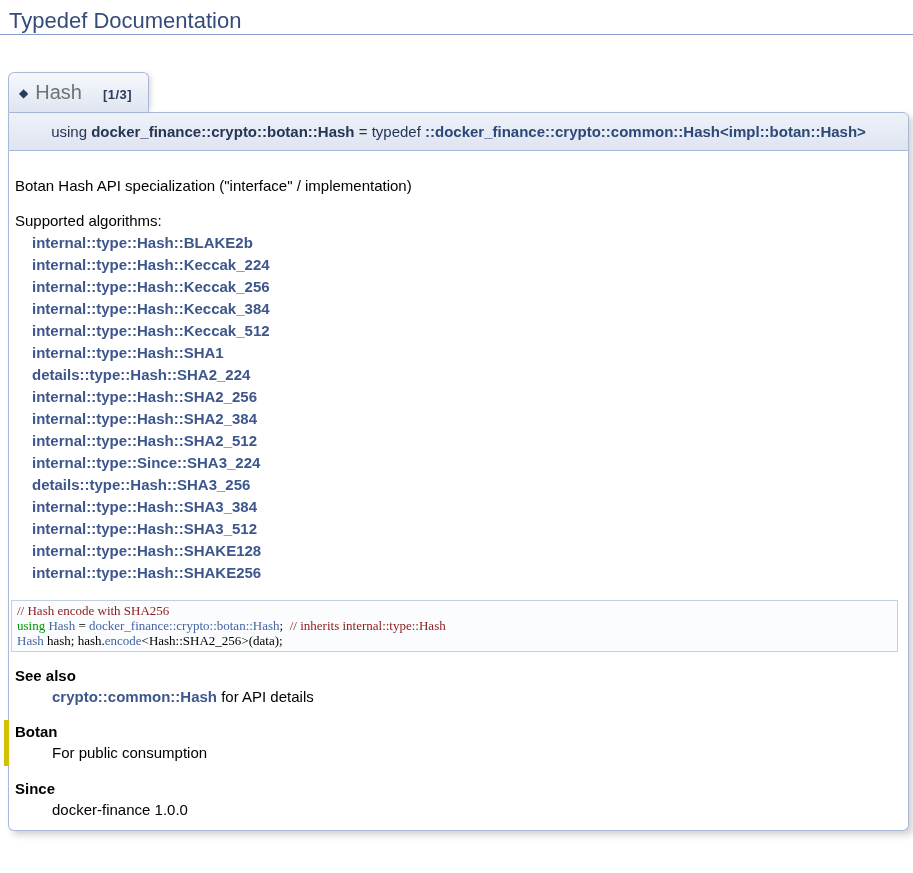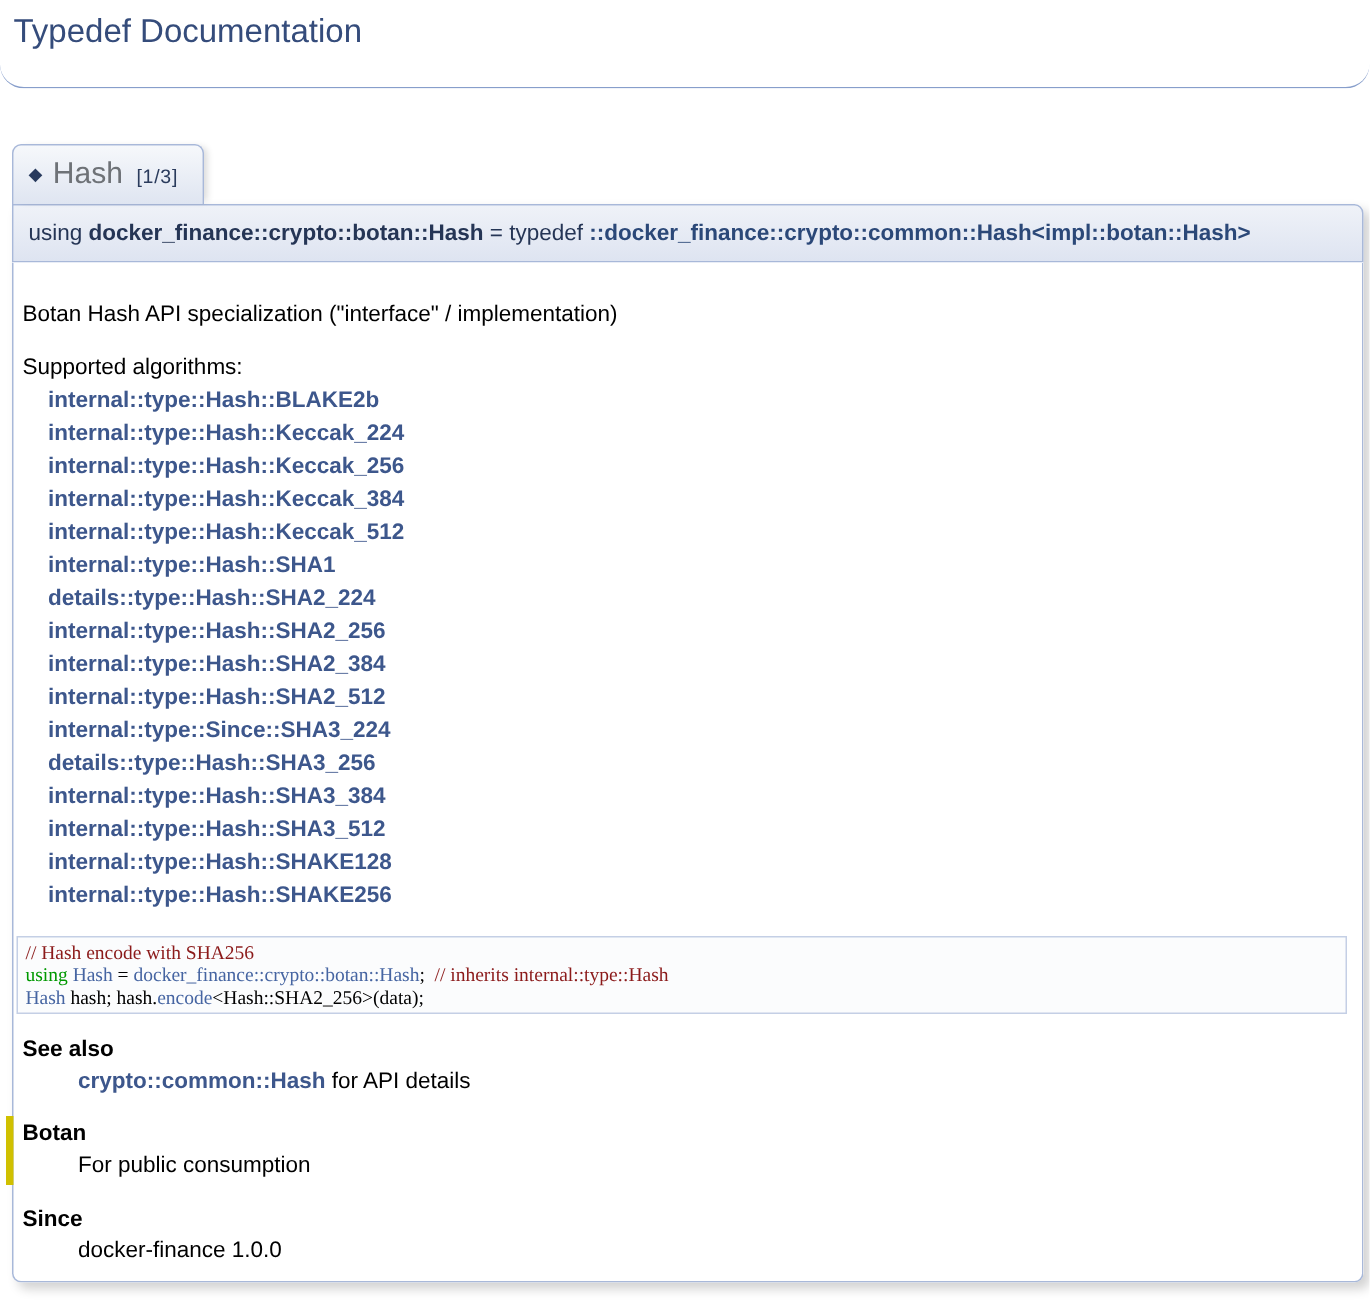--- a/index.html
+++ b/index.html
@@ -6,58 +6,58 @@
   html, body { margin: 0; padding: 0; }
   body {
     width: 913px; height: 873px; overflow: hidden;
     background: #ffffff;
     font-family: "Liberation Sans", "DejaVu Sans", sans-serif;
     font-size: 15px; color: #000;
   }
 
   
   .group-header {
-    margin: 0; padding: 8px 0 24px 9px;
+    margin: 0; padding: 8px 0 0 9px;
     font-size: 22px; font-weight: 500; line-height: 1.2;
     color: #354C7B;
     border-bottom: 1px solid #879ECB;
-    border-radius: 16px;
   }
 
   
   .memtitle {
     display: inline-block;
     margin: 37px 0 0 8px;
     padding: 8px 16px 8px 10px;
     background: linear-gradient(to bottom, #F6F8FB, #DFE5F1);
     border: 1px solid #A8B8D9; border-bottom: none;
     border-radius: 6px 6px 0 0;
     box-shadow: 4px 0 5px -2px rgba(0,0,0,0.15);
     position: relative; z-index: 2;
     white-space: nowrap;
   }
   .anchor-diamond { color: #283A5D; font-size: 12px; margin-right: 7px; vertical-align: 2px; cursor: pointer; }
   .member-name { font-size: 20px; color: #6E7277; }
-  .member-index { font-size: 13px; font-weight: normal; color: #2A3B5C; margin-left: 9px; letter-spacing: 0.5px; }
+  .member-index { font-size: 13px; font-weight: bold; color: #2A3B5C; margin-left: 21px; letter-spacing: 0.5px; }
 
   
   .memitem {
     margin: 0 4px 0 8px;
     box-shadow: 4px 4px 7px rgba(0,0,0,0.18);
     border-radius: 0 6px 6px 6px;
     position: relative; z-index: 1;
   }
   .memproto {
     border: 1px solid #A8B8D9;
     background: linear-gradient(to bottom, #EFF2F8, #DEE4F1);
     padding: 10px 10px;
     color: #253555;
     border-radius: 0 6px 0 0;
     font-size: 15px;
     white-space: nowrap;
+    text-align: center;
   }
   .memproto b { font-weight: bold; }
   .decl-target { font-weight: bold; color: #2B4878; text-decoration: none; cursor: pointer; }
 
   .memdoc {
     border: 1px solid #A8B8D9; border-top: none;
     background: #ffffff;
     padding: 2px 10px 12px 6px;
     border-radius: 0 0 6px 6px;
   }

